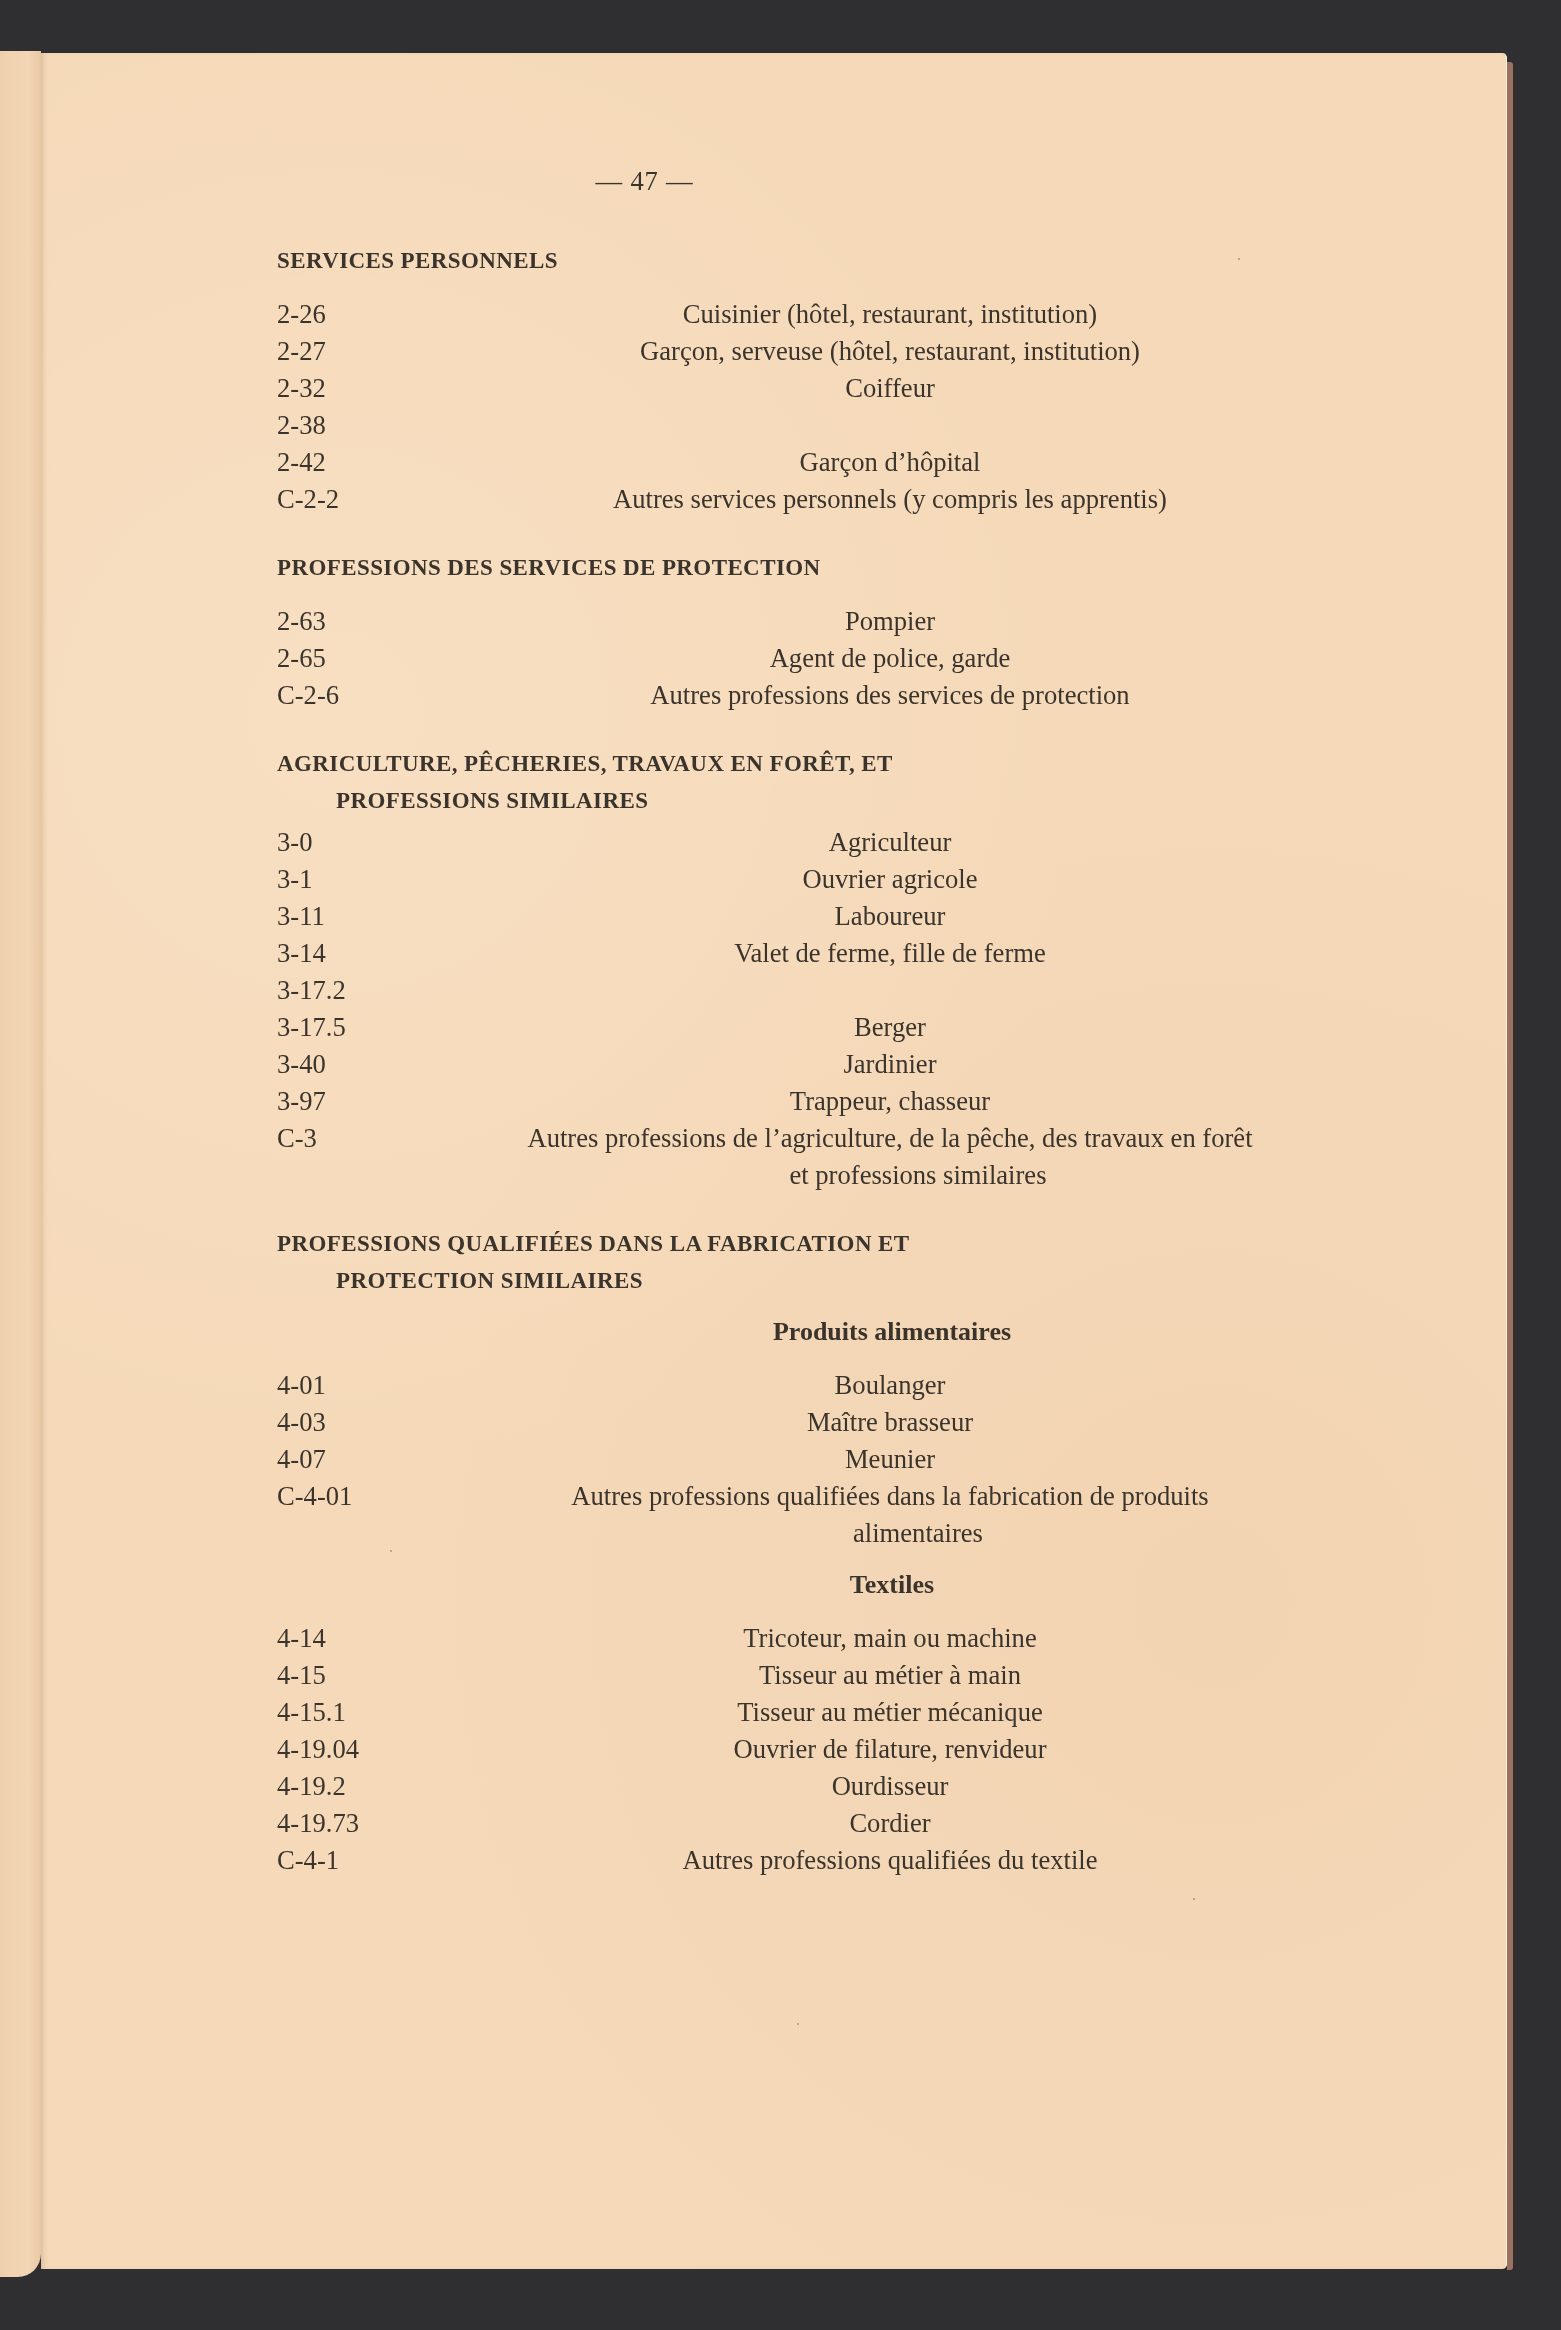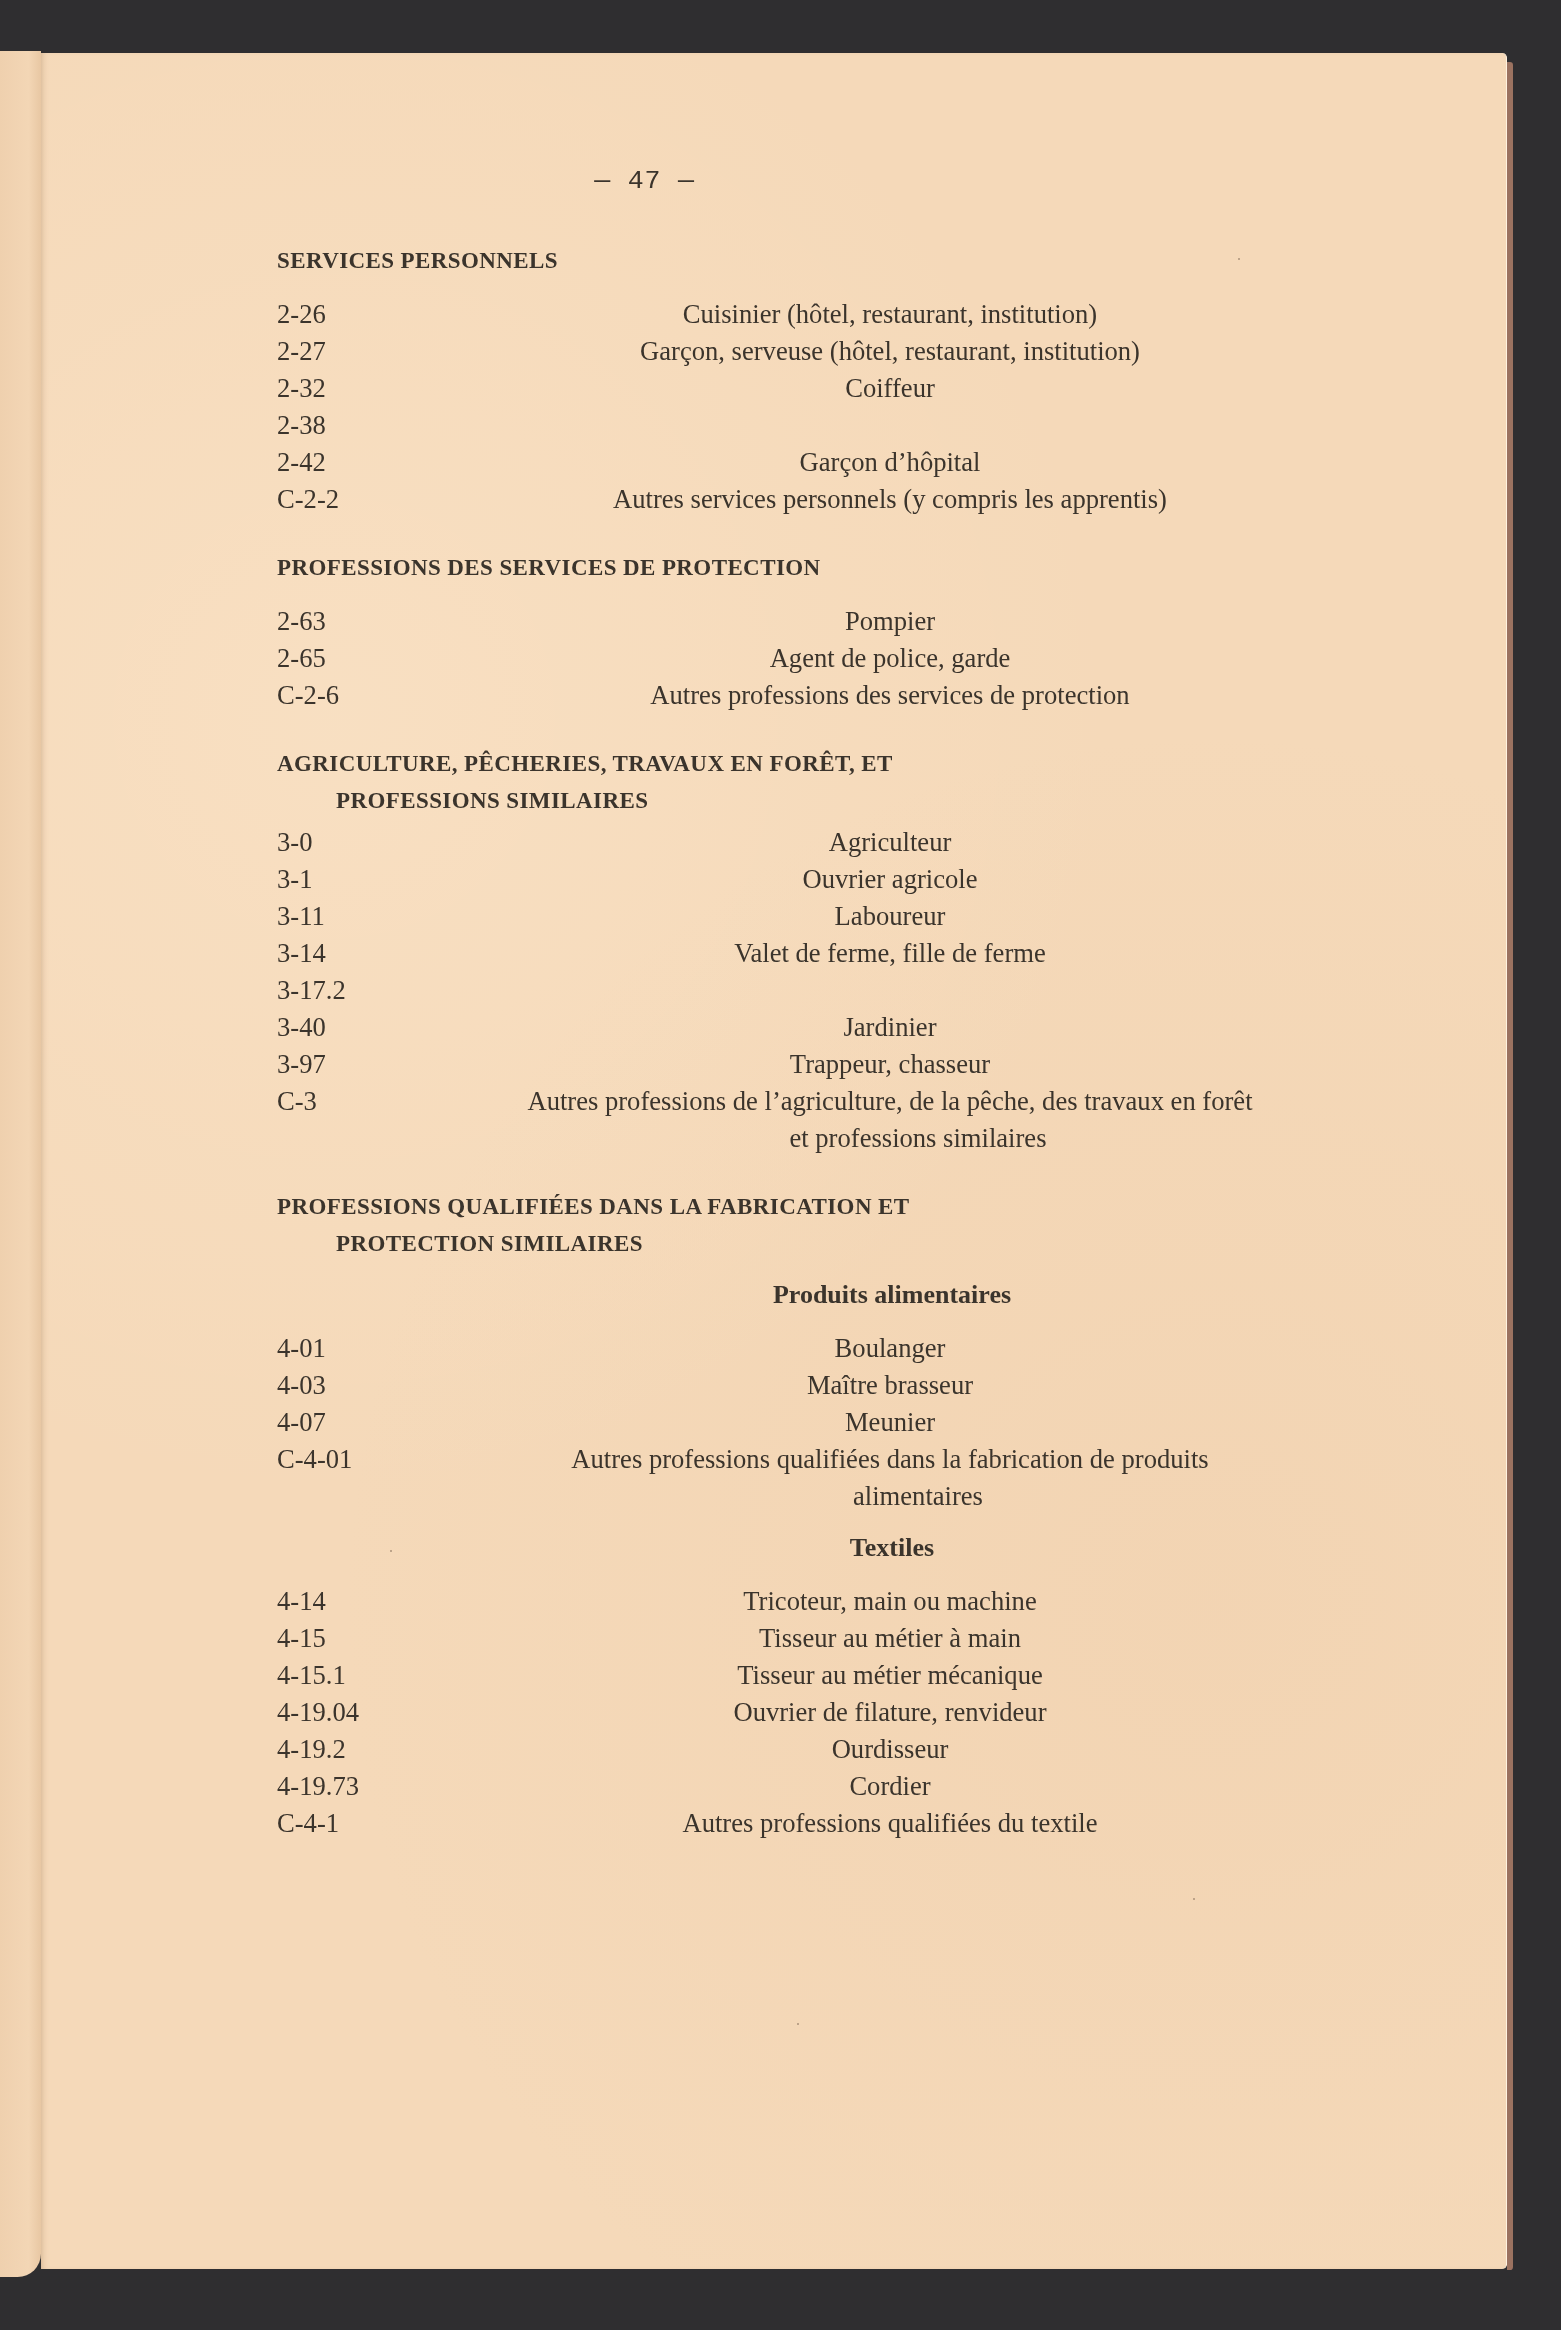--- a/index.html
+++ b/index.html
@@ -50,21 +50,20 @@
     }
     .page-number {
       position: absolute;
       left: 0;
       top: 166px;
       width: 1289px;
       text-align: center;
       font-size: 26.6px;
       letter-spacing: 0.8px;
       padding-left: 0;
-      font-family: Liberation Mono, monospace;
     }
     .page-number span {
       display: inline-block;
       margin-left: 0;
       transform: translateX(0);
     }
     .content {
       position: absolute;
       left: 277px;
       top: 242px;
@@ -208,20 +207,24 @@
           <span class="desc">Laboureur</span>
         </div>
       <div class="row">
           <span class="code">3-14</span>
           <span class="desc">Valet de ferme, fille de ferme</span>
         </div>
       <div class="row">
           <span class="code">3-17.2</span>
         </div>
       <div class="row">
+          <span class="code">3-17.5</span>
+          <span class="desc">Berger</span>
+        </div>
+      <div class="row">
           <span class="code">3-40</span>
           <span class="desc">Jardinier</span>
         </div>
       <div class="row">
           <span class="code">3-97</span>
           <span class="desc">Trappeur, chasseur</span>
         </div>
       <div class="row">
           <span class="code">C-3</span>
           <span class="desc"><span>Autres professions de l’agriculture, de la pêche, des travaux en forêt</span><span class="cont">et professions similaires</span></span>

